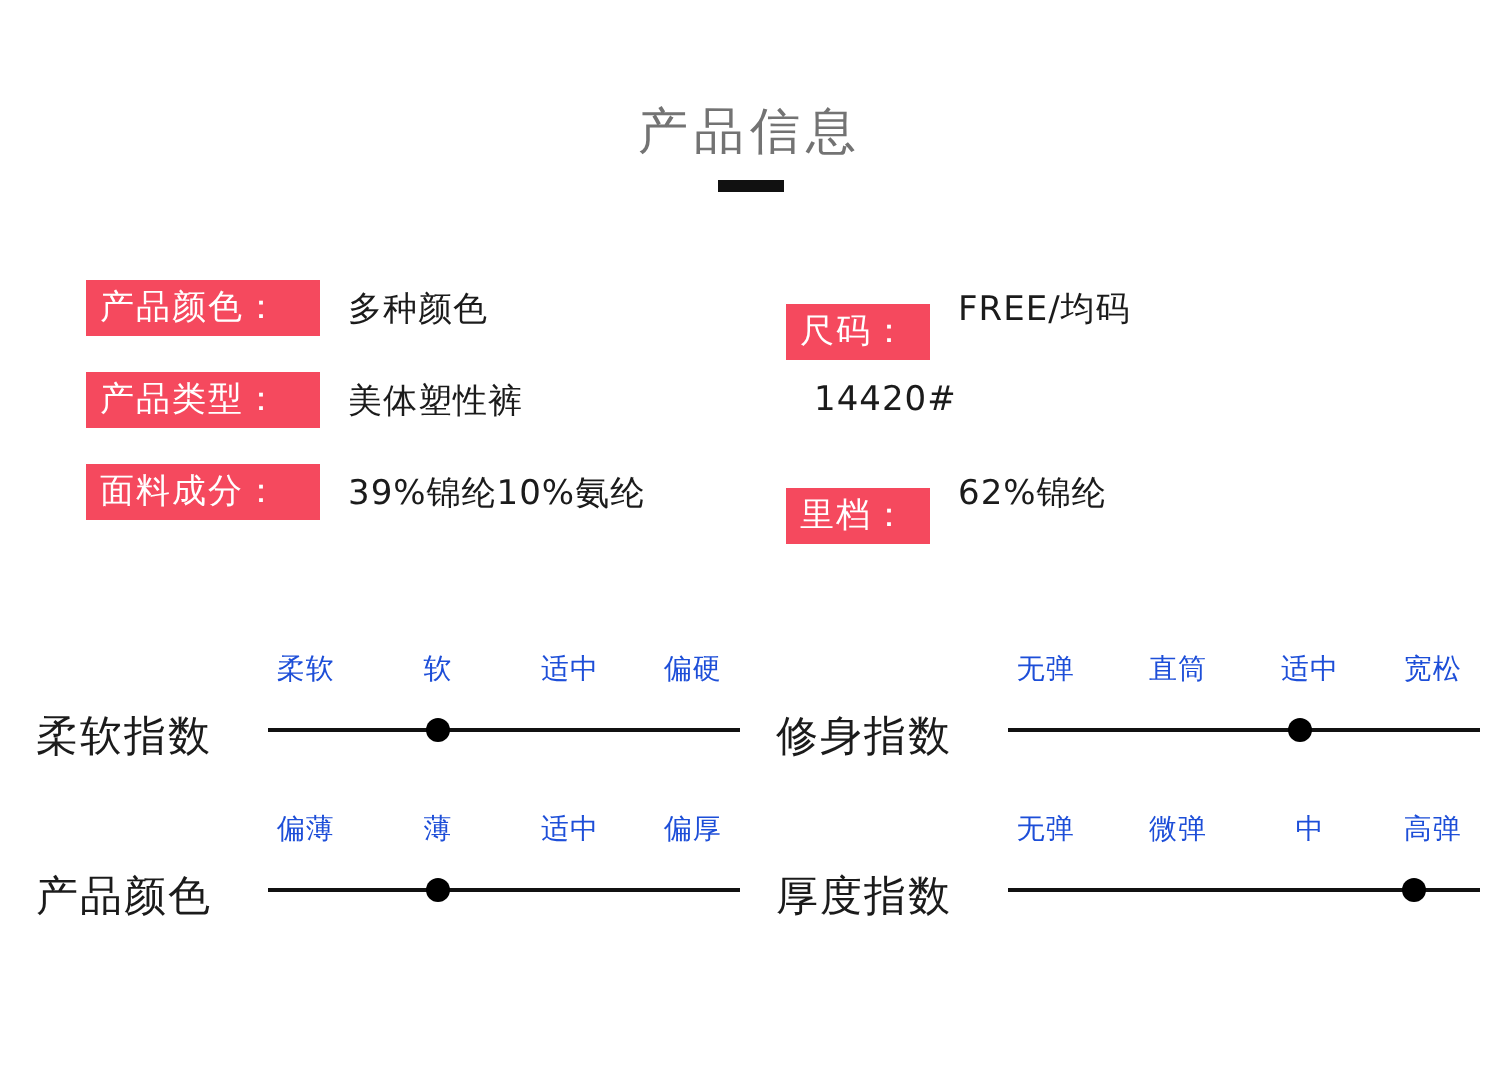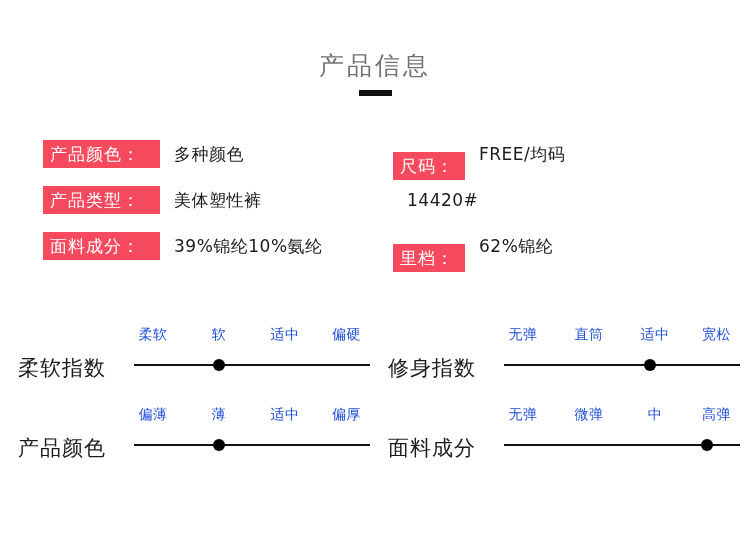--- a/index.html
+++ b/index.html
@@ -229,21 +229,21 @@
         <span class="tick" style="left:36%">薄</span>
         <span class="tick" style="left:64%">适中</span>
         <span class="tick" style="left:90%">偏厚</span>
       </div>
       <div class="track"></div>
       <div class="knob" style="left:36%"></div>
     </div>
   </div>
 
   <div class="scale-row c3">
-    <div class="scale-name">面料成分</div>
+    <div class="scale-name">厚度指数</div>
     <div class="scale-body">
       <div class="ticks">
         <span class="tick" style="left:8%">无弹</span>
         <span class="tick" style="left:36%">微弹</span>
         <span class="tick" style="left:64%">中</span>
         <span class="tick" style="left:90%">高弹</span>
       </div>
       <div class="track"></div>
       <div class="knob" style="left:86%"></div>
     </div>

